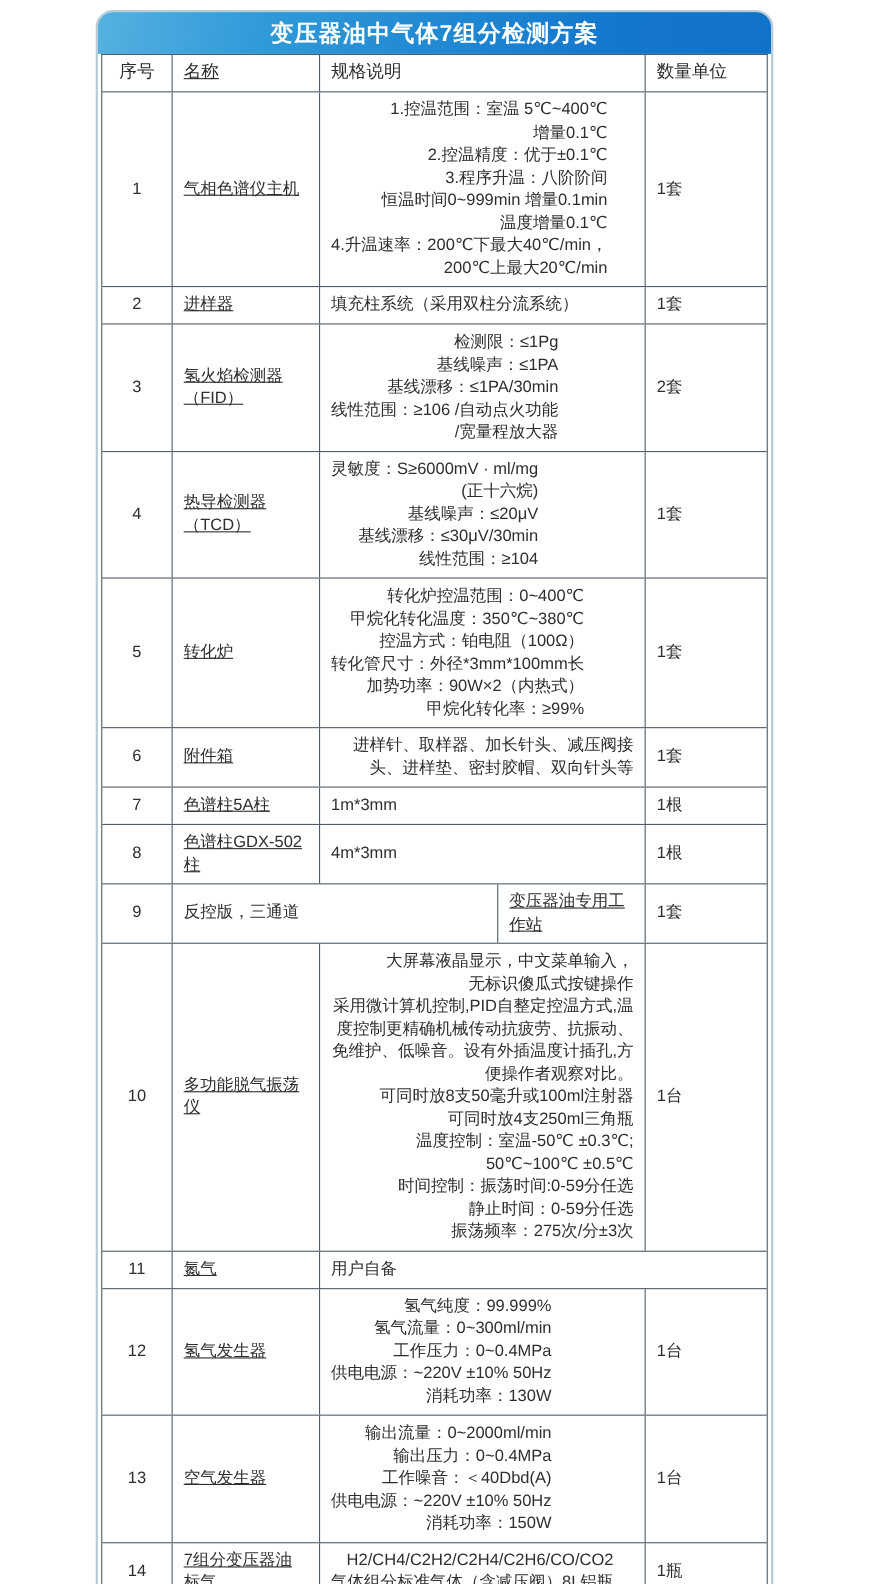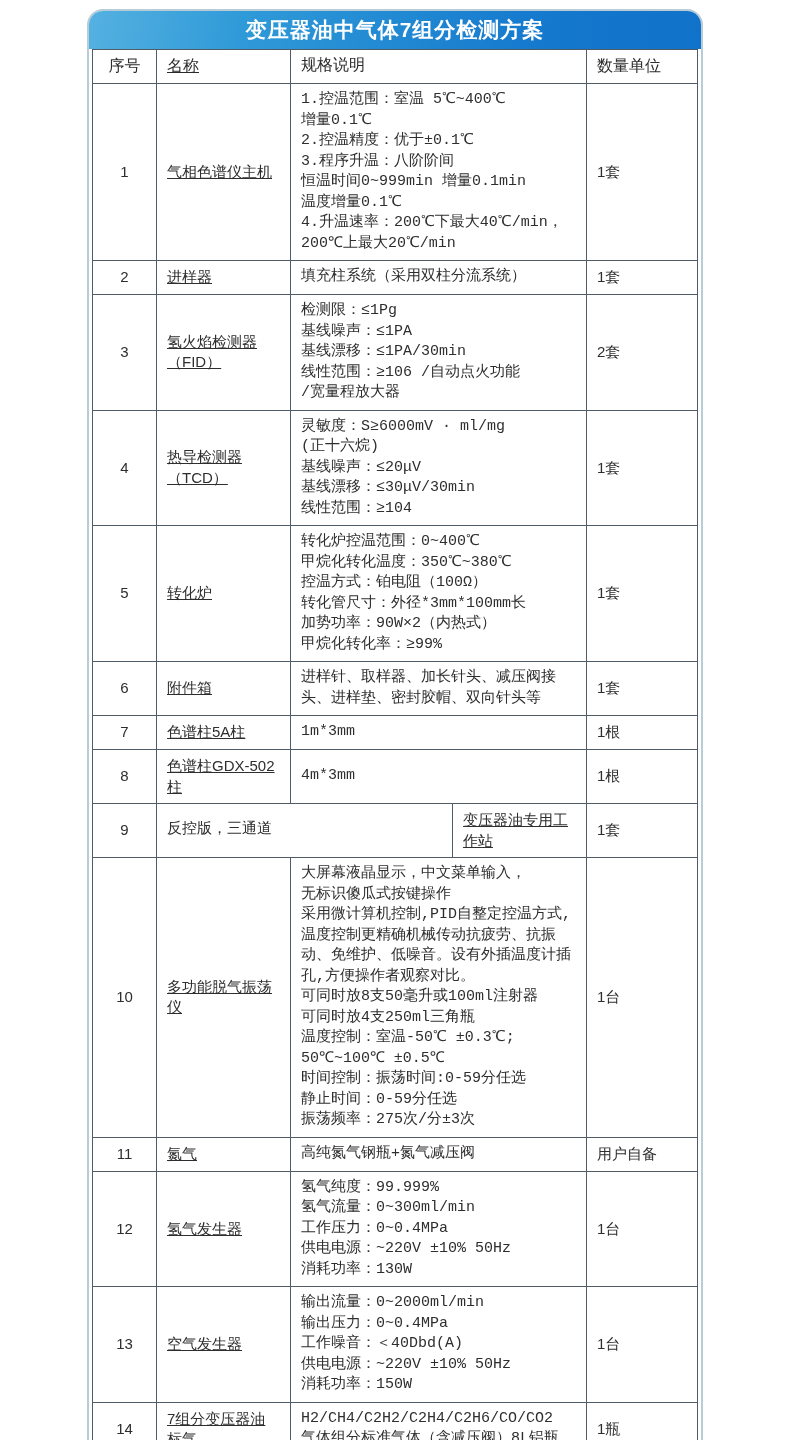--- a/index.html
+++ b/index.html
@@ -54,23 +54,23 @@
     padding: 6px 10px;
     display: flex;
     align-items: center;
     border-right: 1px solid #505c68;
     font-size: 15px;
     line-height: 20.5px;
   }
   .cell:last-child { border-right: none; }
   .c-no   { width: 64px; justify-content: center; text-align: center; }
   .c-name { width: 134px; text-decoration: underline; }
-  .c-spec { width: 296px; font-family: Liberation Mono, monospace; }
+  .c-spec { width: 296px; }
   .c-qty  { flex: 1; }
-  .spec-text { white-space: pre-line; word-break: break-all; }
+  .spec-text { white-space: pre-line; word-break: break-all; text-align: right; }
   .head .cell { font-size: 16px; color: #2b2b2b; padding: 5px 10px; }
 </style>
 </head>
 <body>
 
 <div class="page">
   <div class="card">
 
     <div class="title-bar">
       <span class="title">变压器油中气体7组分检测方案</span>
@@ -199,23 +199,20 @@
 时间控制：振荡时间:0-59分任选
 静止时间：0-59分任选
 振荡频率：275次/分±3次</div>
     </div>
     <div class="cell c-qty">1台</div>
   </div>
 
   <div class="trow">
     <div class="cell c-no">11</div>
     <div class="cell c-name">氮气</div>
-    <div class="cell c-spec">
-      <div class="spec-text">高纯氮气钢瓶+氮气减压阀</div>
-    </div>
     <div class="cell c-qty">用户自备</div>
   </div>
 
   <div class="trow">
     <div class="cell c-no">12</div>
     <div class="cell c-name">氢气发生器</div>
     <div class="cell c-spec">
       <div class="spec-text">氢气纯度：99.999%
 氢气流量：0~300ml/min
 工作压力：0~0.4MPa

